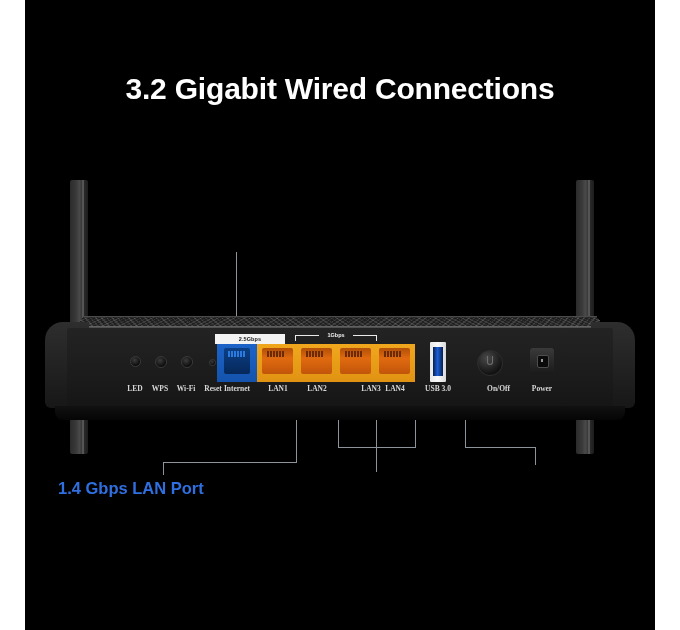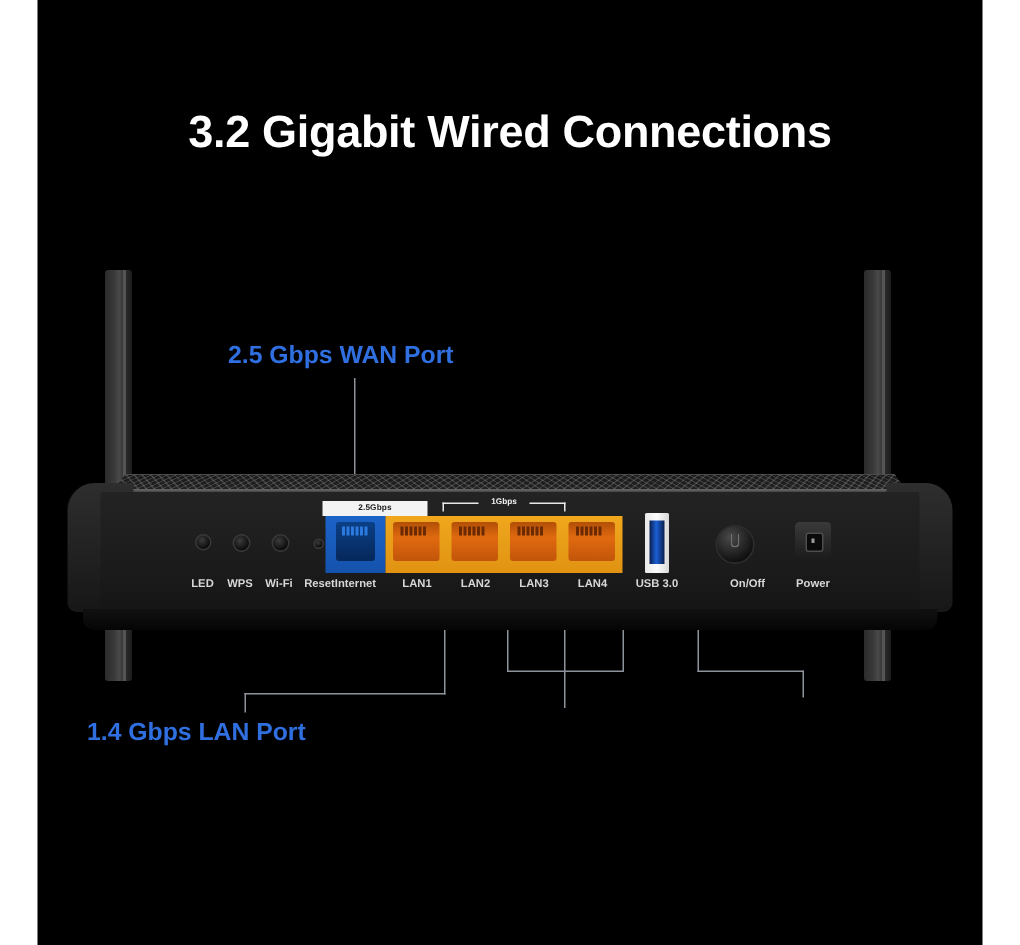--- a/index.html
+++ b/index.html
@@ -323,33 +323,32 @@
     background: #9a9a9a;
   }
 
   
   .cap {
     position: absolute;
     color: #d7d7d7;
     font-size: 7.5px;
     font-weight: bold;
     white-space: nowrap;
-    font-family: Liberation Sans, sans-serif;
+    font-family: Liberation Serif, serif;
     text-align: center;
   }
 </style>
 </head>
 <body>
 
 <div class="stage">
   <div class="canvas">
 
     <div class="headline">3.2 Gigabit Wired Connections</div>
 
-    <div class="anno anno-wan">2.5 Gbps WAN Port</div>
     <div class="anno anno-lan25">1.4 Gbps LAN Port</div>
 
     <div class="lead lead-v lead-wan"></div>
     <div class="lead lead-v lead-lan1-v"></div>
     <div class="lead lead-h lead-lan1-h"></div>
     <div class="lead lead-v lead-lan1-dn"></div>
     <div class="lead lead-v lead-lan2-v"></div>
     <div class="lead lead-v lead-lan3-v"></div>
     <div class="lead lead-v lead-lan4-v"></div>
     <div class="lead lead-h lead-gb-h"></div>
@@ -449,21 +448,21 @@
       <div class="power-hole"></div>
       <div class="power-pin"></div>
 
       <div class="cap" style="left:94px;top:84px;width:32px;">LED</div>
       <div class="cap" style="left:119px;top:84px;width:32px;">WPS</div>
       <div class="cap" style="left:145px;top:84px;width:32px;">Wi-Fi</div>
       <div class="cap" style="left:171px;top:84px;width:34px;">Reset</div>
       <div class="cap" style="left:190px;top:84px;width:44px;">Internet</div>
       <div class="cap" style="left:235px;top:84px;width:36px;">LAN1</div>
       <div class="cap" style="left:274px;top:84px;width:36px;">LAN2</div>
-      <div class="cap" style="left:313px;top:84px;width:36px;">LAN3</div>
+      <div class="cap" style="left:328px;top:84px;width:36px;">LAN3</div>
       <div class="cap" style="left:352px;top:84px;width:36px;">LAN4</div>
       <div class="cap" style="left:391px;top:84px;width:44px;">USB 3.0</div>
       <div class="cap" style="left:443px;top:84px;width:42px;text-align:right;">On/Off</div>
       <div class="cap" style="left:496px;top:84px;width:42px;">Power</div>
 
     </div>
   </div>
 </div>
 
 </body></html>

